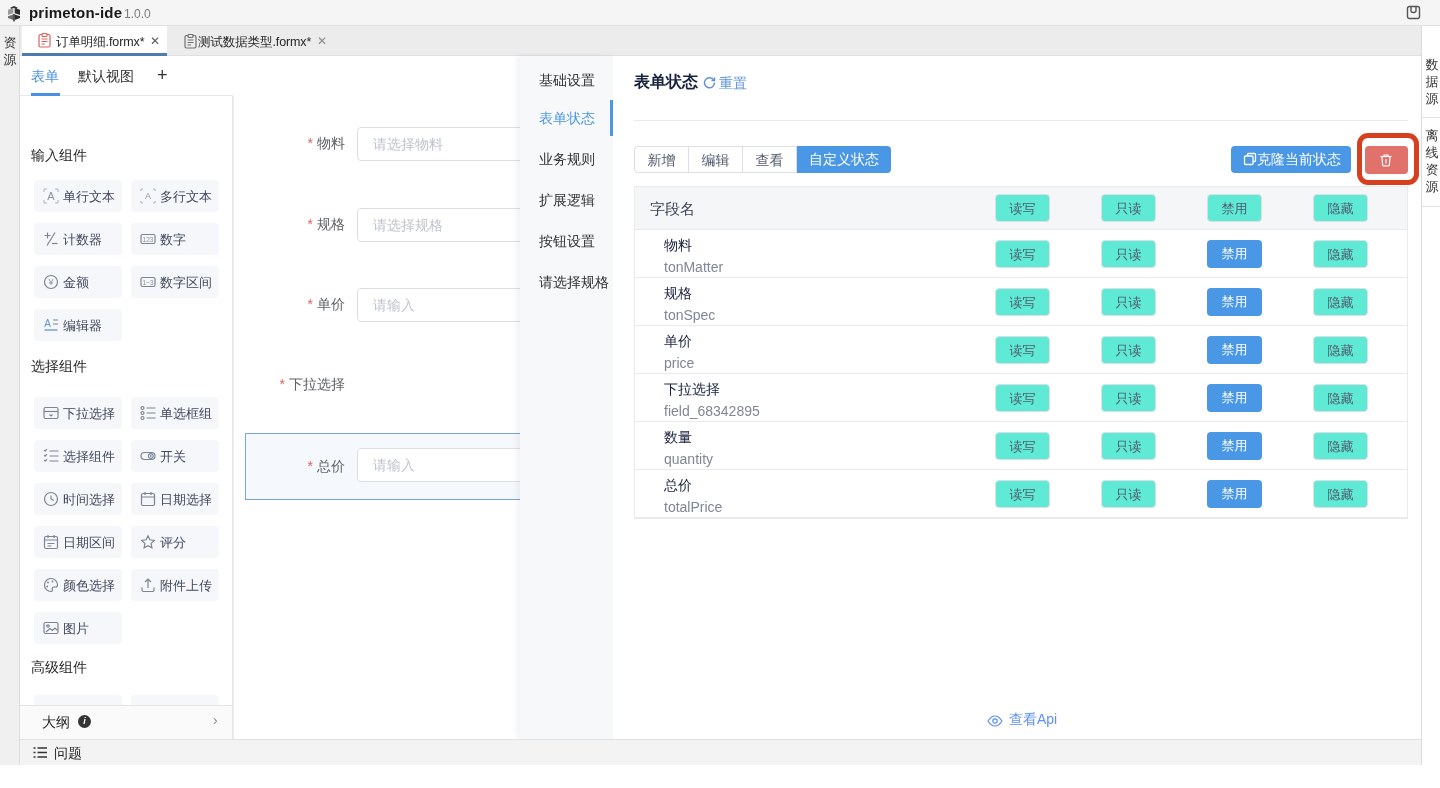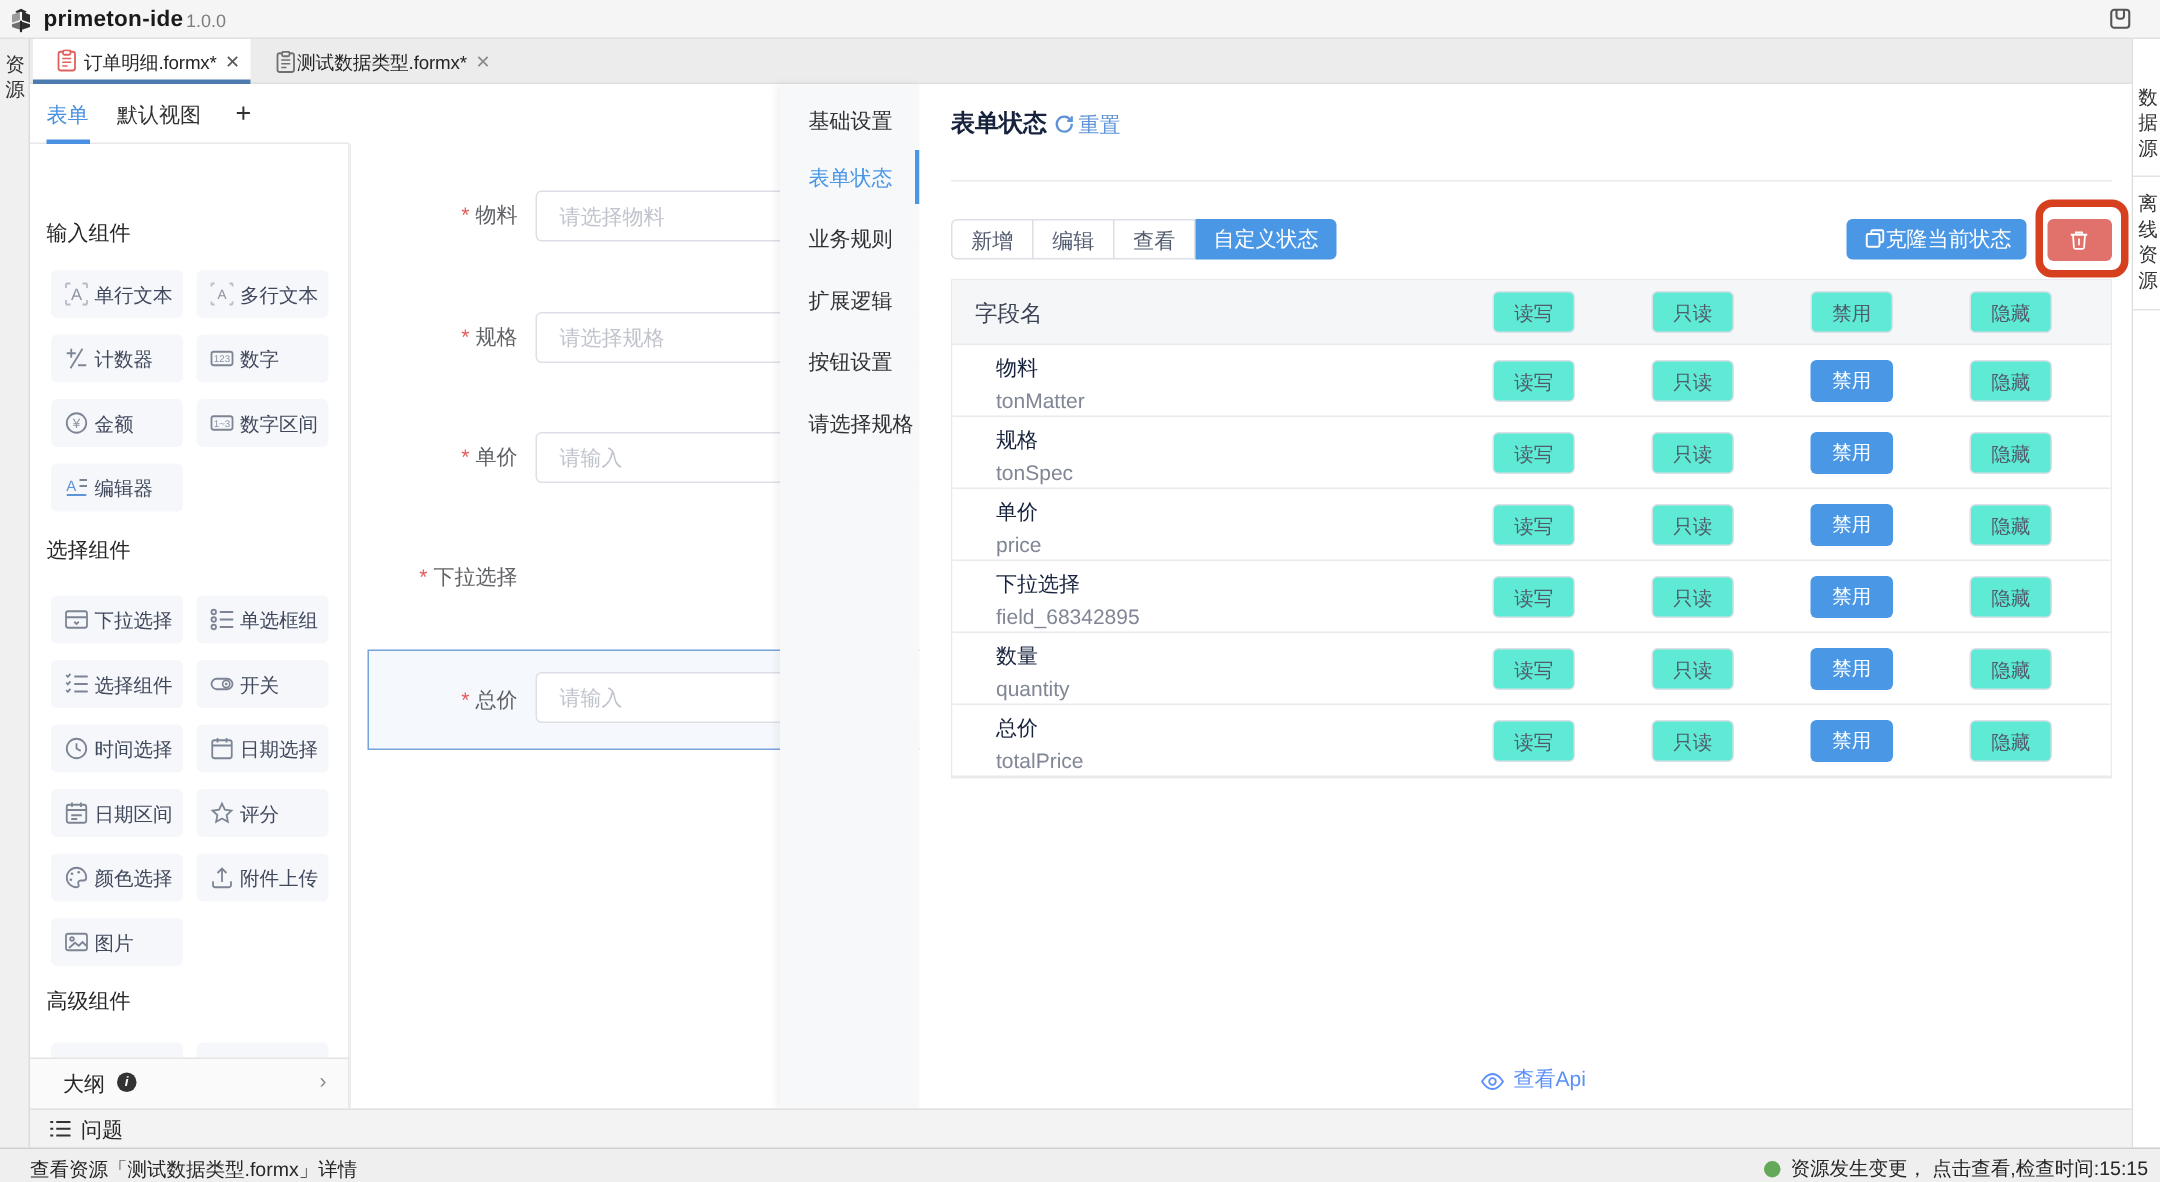--- a/index.html
+++ b/index.html
@@ -422,18 +422,14 @@
 
   <div class="abs annot"></div>
 
   <div class="abs problembar">
     <svg style="position:absolute;left:13px;top:6px;" width="15" height="13" viewBox="0 0 15 13">
       <path d="M4.5 2 H14 M4.5 6.5 H14 M4.5 11 H14" stroke="#333" stroke-width="1.4"></path>
       <path d="M0.5 2 H2.5 M0.5 6.5 H2.5 M0.5 11 H2.5" stroke="#333" stroke-width="1.4"></path>
     </svg>
     <span style="position:absolute;left:34px;top:5px;font-size:14px;color:#262626;">问题</span>
   </div>
-  <div class="abs statusbar">
-    <span style="position:absolute;left:20px;top:5px;">查看资源「测试数据类型.formx」详情</span>
-    <span style="position:absolute;right:8px;top:4px;display:flex;align-items:center;"><span style="width:11px;height:11px;border-radius:50%;background:#64a859;margin-right:7px;"></span>资源发生变更，&nbsp;点击查看,检查时间:15:15</span>
-  </div>
 
 </div>
 
 </body></html>

